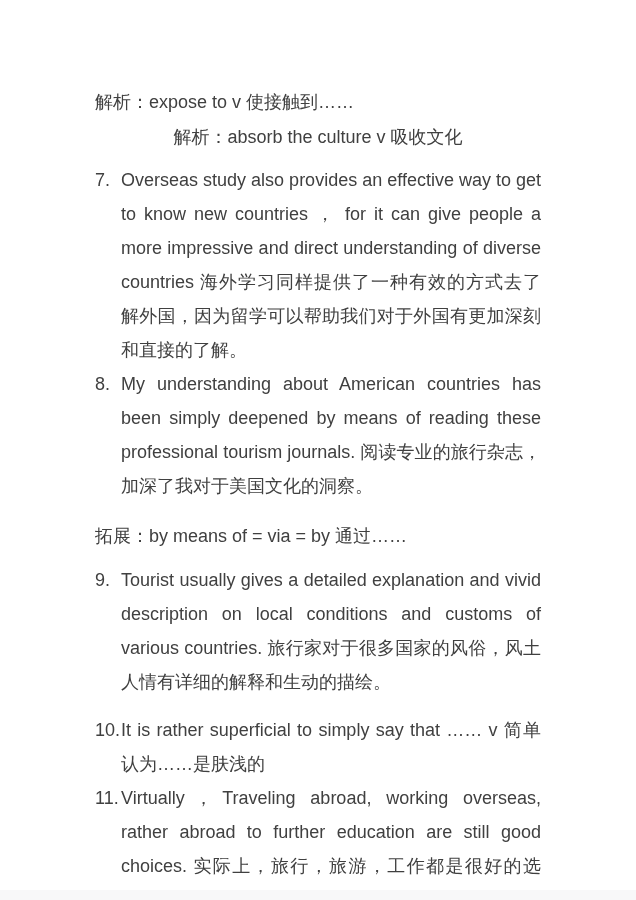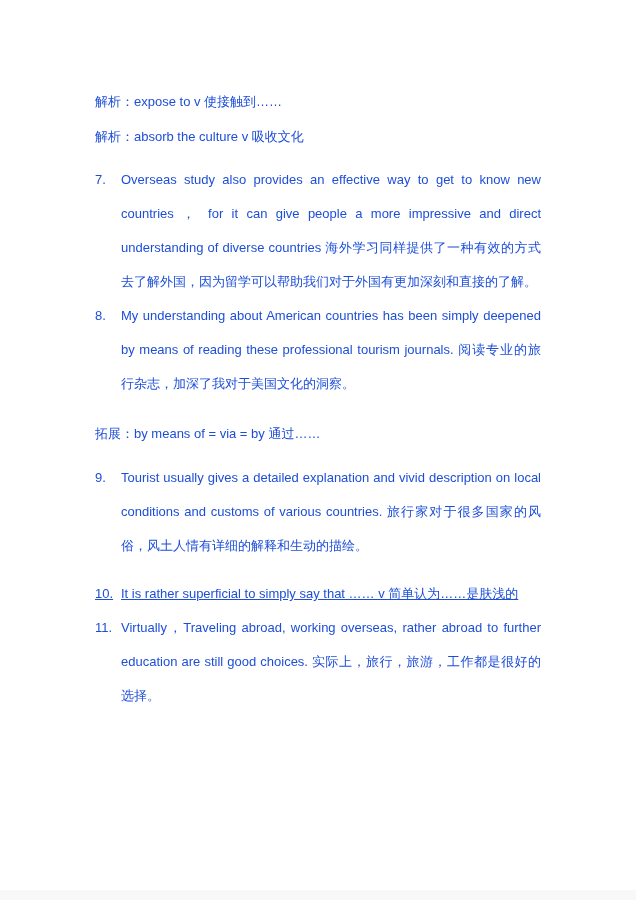--- a/index.html
+++ b/index.html
@@ -7,22 +7,22 @@
     padding: 0;
     background: #ffffff;
   }
   .page {
     position: relative;
     width: 636px;
     height: 900px;
     background: #ffffff;
     overflow: hidden;
     font-family: "Liberation Sans", "DejaVu Sans", sans-serif;
-    font-size: 13px;
-    color: #1d4ed8;
+    font-size: 18px;
+    color: #404040;
     -webkit-font-smoothing: antialiased;
   }
   .content {
     position: absolute;
     top: 85px;
     left: 95px;
     width: 446px;
   }
   .line {
     line-height: 34px;
@@ -40,24 +40,24 @@
     width: 26px;
     line-height: 34px;
   }
   .item-text {
     flex: 1;
     line-height: 34px;
     text-align: justify;
     text-justify: inter-word;
   }
   
-  .mt-1  { margin-top: 1px;  }
+  .mt-1  { margin-top: 1px; text-align: center;  }
   .mt-9  { margin-top: 9px;  }
   .mt-10 { margin-top: 10px; }
-  .mt-14 { margin-top: 14px; text-decoration: underline; }
+  .mt-14 { margin-top: 14px; }
   .mt-16 { margin-top: 16px; }
   .page-bottom-edge {
     position: absolute;
     left: 0;
     bottom: 0;
     width: 100%;
     height: 10px;
     background: #f8f8f9;
   }
 </style>

